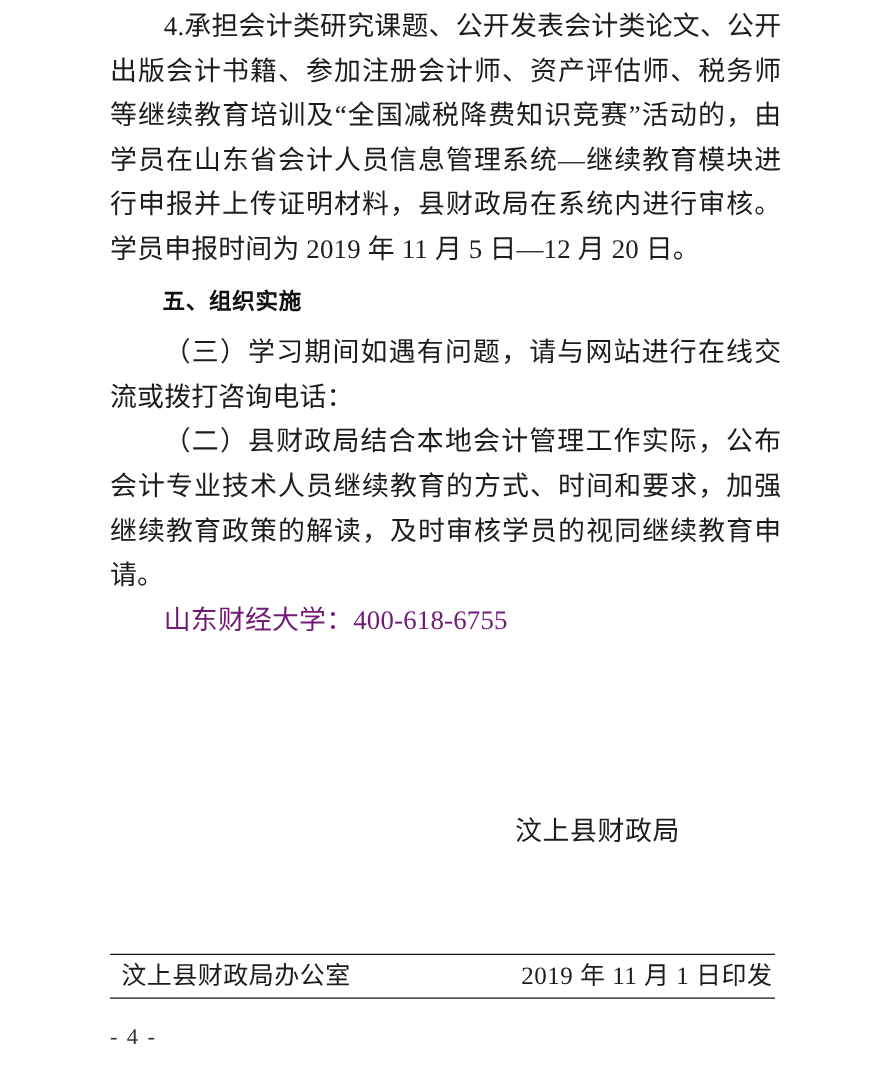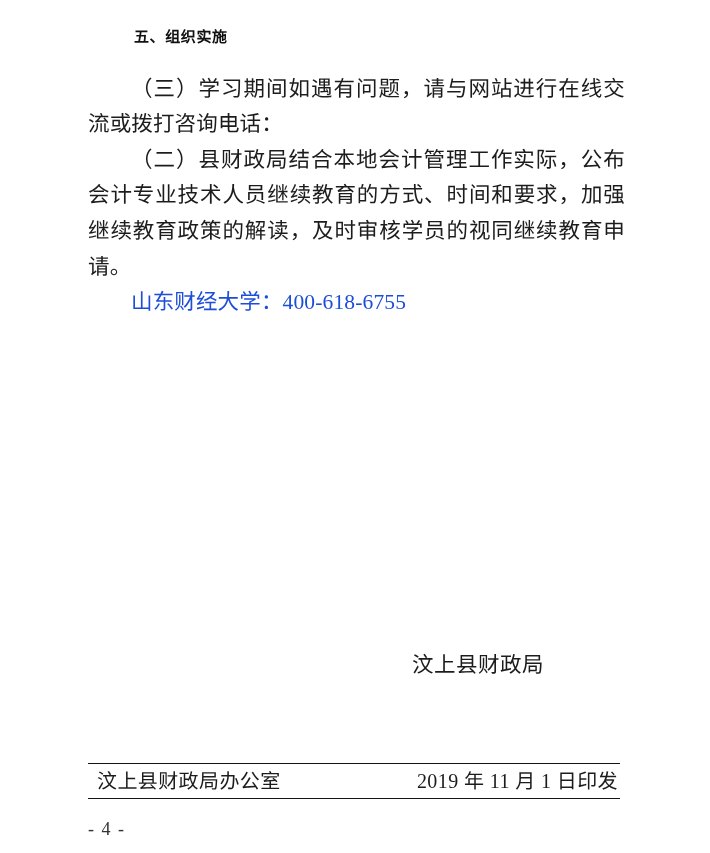--- a/index.html
+++ b/index.html
@@ -39,38 +39,38 @@
     text-justify: inter-ideograph;
     letter-spacing: 0.15px;
     margin: 0;
     text-indent: 2em;
     word-break: break-all;
     color: #1c1c1c;
   }
 
   
   .heading {
-    font-family: Liberation Serif, serif;
+    font-family: Liberation Sans, sans-serif;
     font-weight: bold;
-    font-size: 15px;
+    font-size: 18px;
     line-height: 35.6px;
-    margin: 16px;
+    margin: 6px;
     text-indent: 2em;
     letter-spacing: 0.6px;
     color: #111111;
   }
 
   
   .phone-line {
     font-size: 21.5px;
     line-height: 35.6px;
     margin: 0;
     text-indent: 2em;
     letter-spacing: 0.15px;
-    color: #1d4ed8;
+    color: #701a75;
     white-space: nowrap;
   }
 
   
   .signature {
     position: absolute;
     left: 0;
     top: 650px;
     width: 710px;
     height: 80px;
@@ -147,20 +147,21 @@
     white-space: nowrap;
   }
 </style>
 </head>
 <body>
 
 <div class="page">
 
   <div class="content">
 
+    <p class="para">4.承担会计类研究课题、公开发表会计类论文、公开出版会计书籍、参加注册会计师、资产评估师、税务师等继续教育培训及“全国减税降费知识竞赛”活动的，由学员在山东省会计人员信息管理系统—继续教育模块进行申报并上传证明材料，县财政局在系统内进行审核。学员申报时间为 2019 年 11 月 5 日—12 月 20 日。</p>
 
     <h2 class="heading">五、组织实施</h2>
 
 
     <p class="para">（三）学习期间如遇有问题，请与网站进行在线交流或拨打咨询电话：</p>
 
     <p class="para">（二）县财政局结合本地会计管理工作实际，公布会计专业技术人员继续教育的方式、时间和要求，加强继续教育政策的解读，及时审核学员的视同继续教育申请。</p>
 
     <p class="phone-line">山东财经大学：400-618-6755</p>
 

